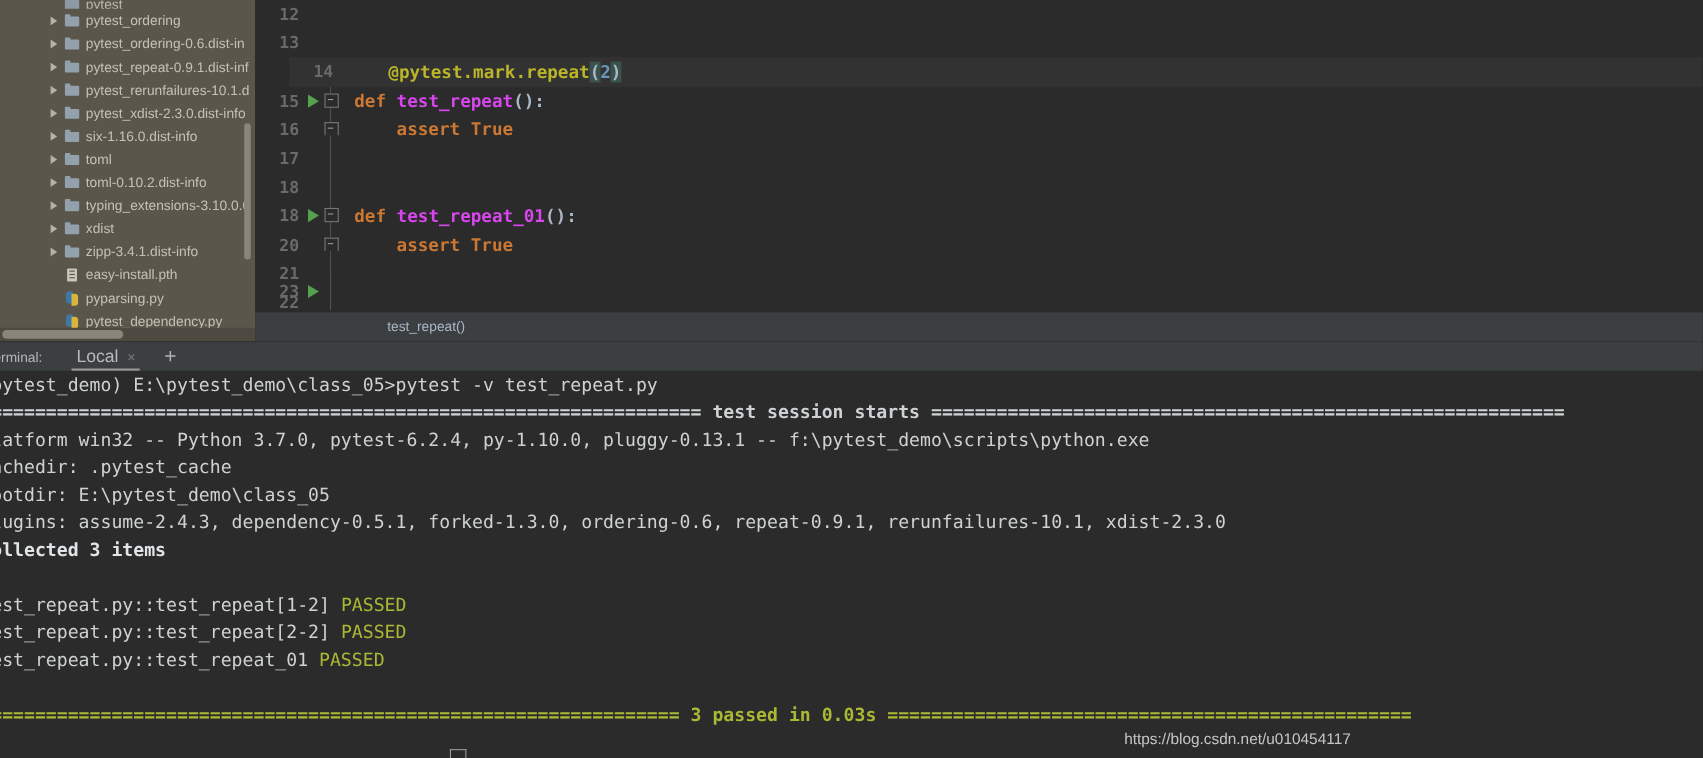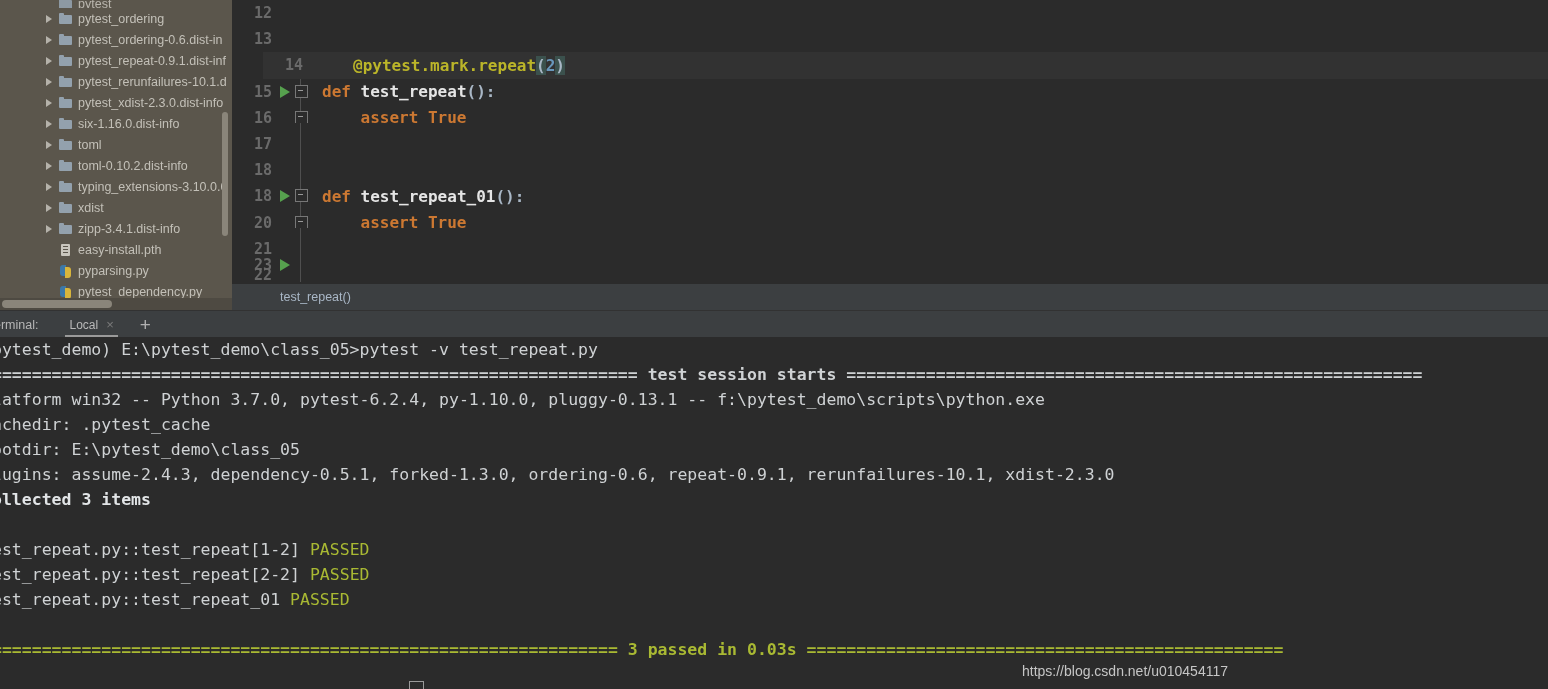--- a/index.html
+++ b/index.html
@@ -193,21 +193,21 @@
     left: 2px; top: 4px;
     width: 5px; height: 1px;
     background: #999;
   }
   .fold.endcap {
     border-bottom: none;
   }
   .codetext { flex: 1 1 auto; padding-left: 2px; }
   .tok-deco   { color: #bbb529; }
   .tok-kw     { color: #cc7832; }
-  .tok-fn     { color: #e5e5e5; }
+  .tok-fn     { color: #d946ef; }
   .tok-plain  { color: #a9b7c6; }
   .tok-num    { color: #6897bb; }
   .tok-brace-hl { background: #3b514d; color: #a9b7c6; }
   .tok-true   { color: #cc7832; }
 
   #line23-clip {
     position: absolute;
     left: 0; top: 252px;
     width: 1316px; height: 20px;
     overflow: hidden;
@@ -216,21 +216,21 @@
   
   #breadcrumb {
     position: absolute;
     left: 232px; top: 284px;
     width: 1316px; height: 26px;
     background: #3c3f41;
     display: flex;
     align-items: center;
     color: #a9b7c6;
     font-size: 12.5px;
-    padding-left: 48px;
+    padding-left: 120px;
     box-sizing: border-box;
   }
 
   
   #terminal-tabbar {
     position: absolute;
     left: 0; top: 310px;
     width: 1548px; height: 27px;
     background: #3c3f41;
     display: flex;
@@ -244,21 +244,21 @@
     color: #b6b6b6;
   }
   #terminal-tab-local {
     position: relative;
     margin-left: 27px;
     display: flex;
     align-items: center;
     height: 27px;
     padding: 0 4px;
   }
-  #terminal-tab-local .tablabel { color: #b9b9b9; font-size: 12px; }
+  #terminal-tab-local .tablabel { color: #b9b9b9; font-size: 16px; }
   #terminal-tab-local .closex {
     margin-left: 8px;
     color: #7a7a7a;
     font-size: 13px;
     line-height: 1;
   }
   #terminal-tab-local .underline {
     position: absolute;
     left: 0; bottom: 0;
     width: 100%; height: 3px;

